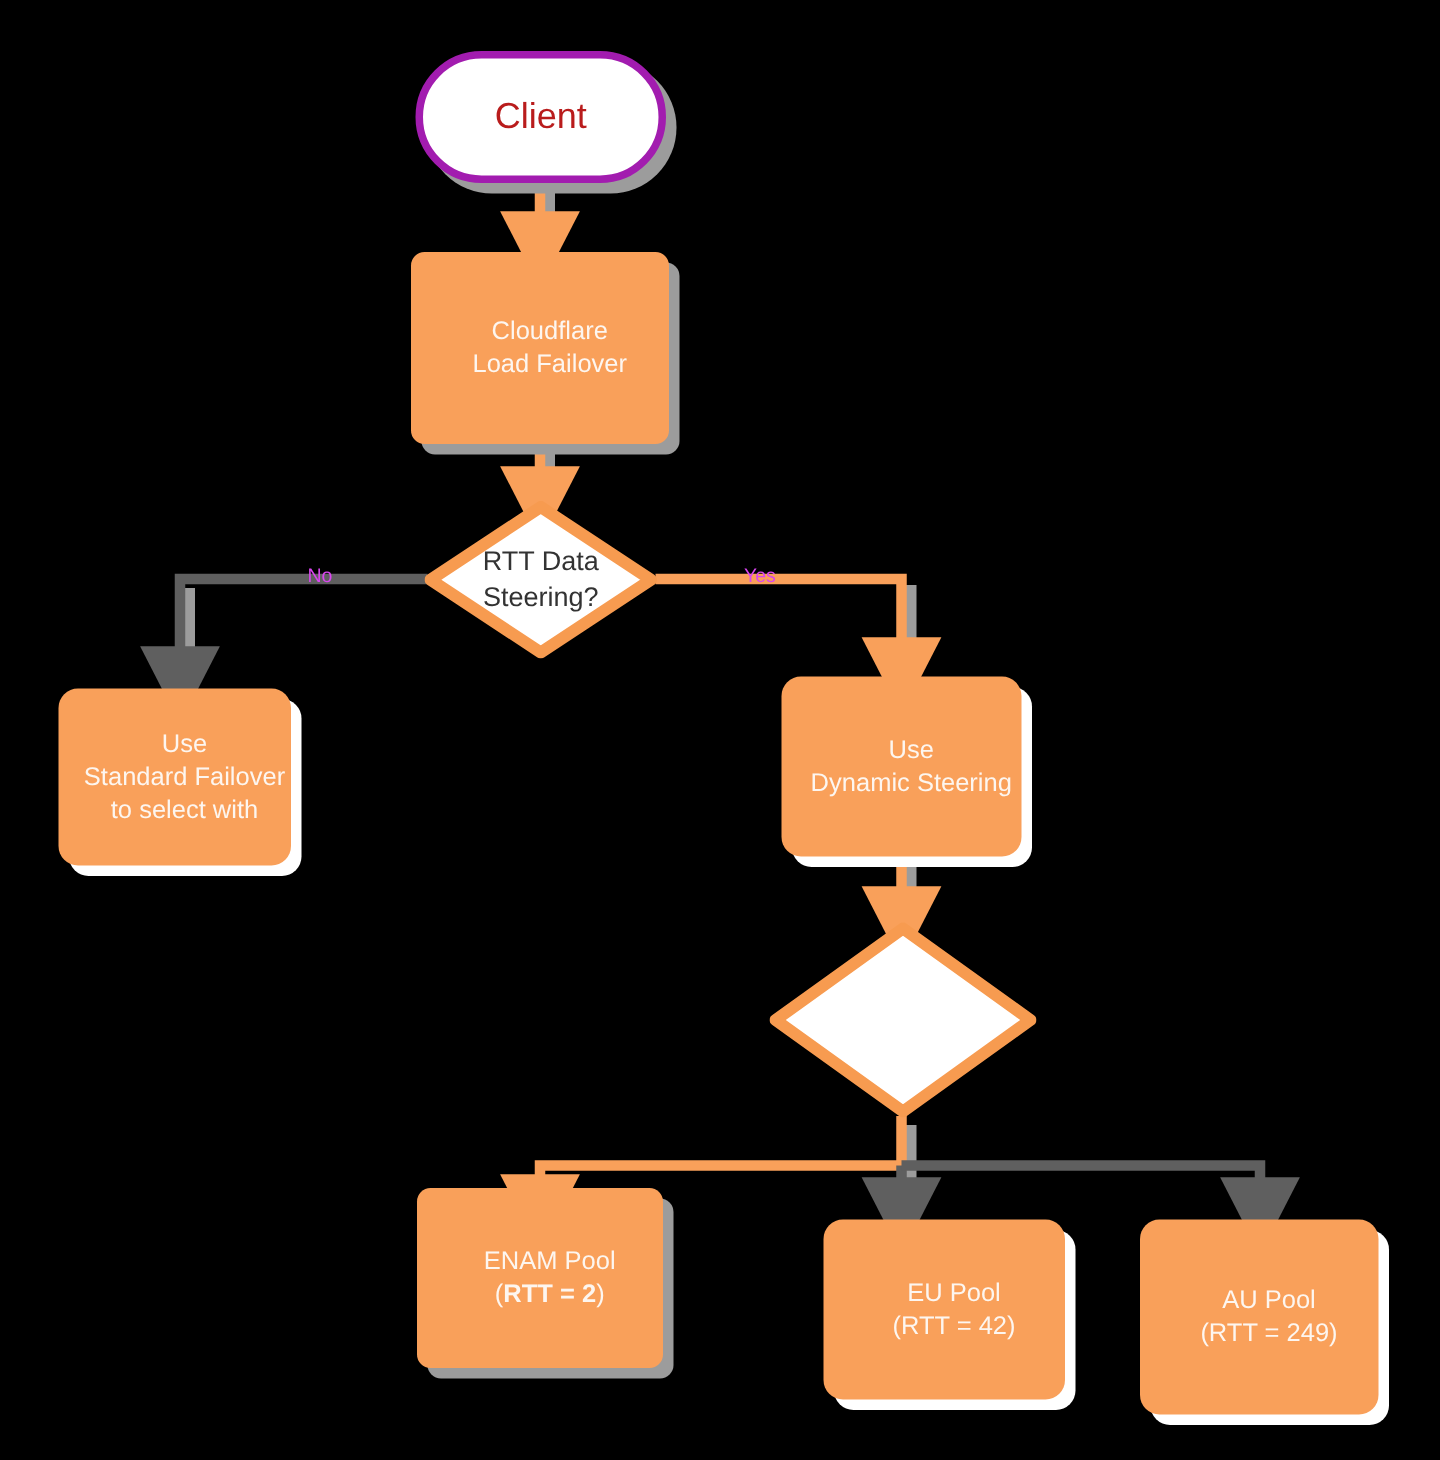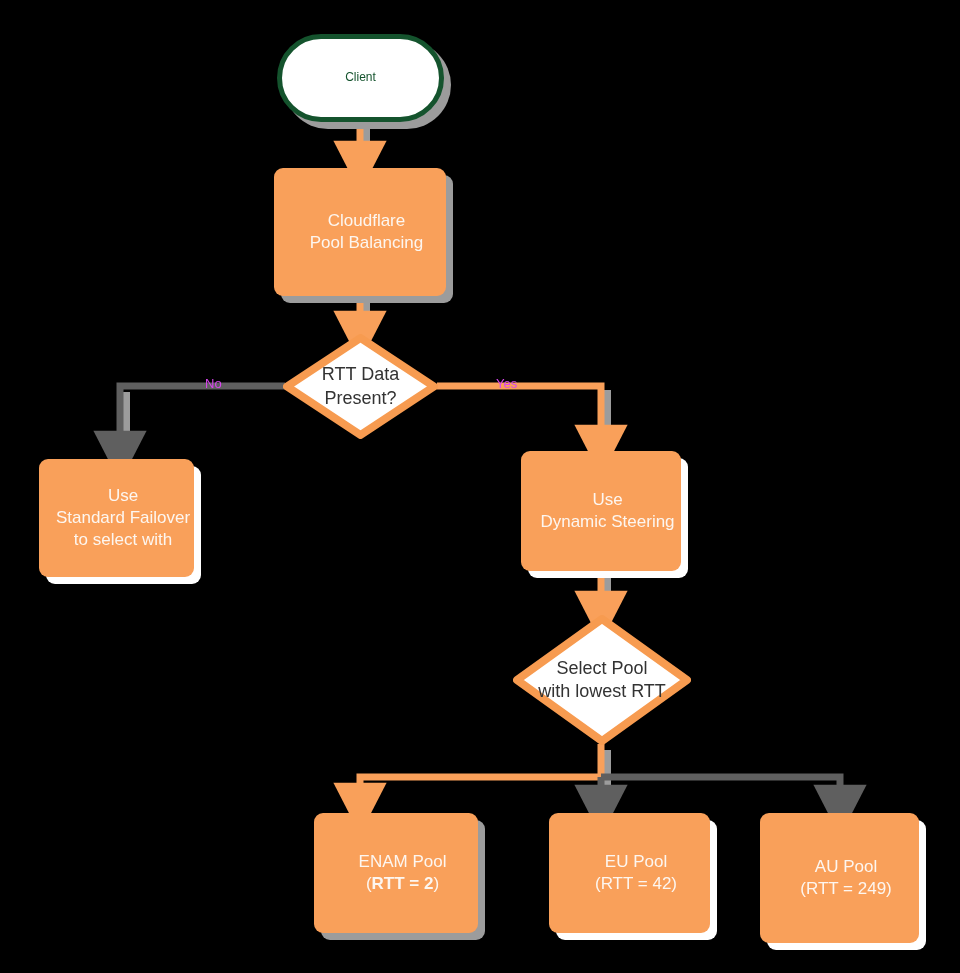--- a/index.html
+++ b/index.html
@@ -7,25 +7,25 @@
        font-family:"Liberation Sans","DejaVu Sans",sans-serif;}
   #stage{position:absolute;left:0;top:0;width:960px;height:973px;}
   svg.edges{position:absolute;left:0;top:0;width:960px;height:973px;overflow:visible;}
 
   .node{position:absolute;box-sizing:border-box;display:flex;align-items:center;
         justify-content:center;text-align:center;line-height:1.30;z-index:5;}
 
   
   .proc{background:#F9A05A;border-radius:9px;color:#FDF6F0;font-size:17px;
         box-shadow:7px 7px 0 0 #9c9c9c;padding-left:13px;}
-  .proc.whiteshadow{box-shadow:7px 7px 0 0 #ffffff;}
+  .proc.whiteshadow{box-shadow:7px 7px 0 0 #ffffff;border-radius:13px;}
 
   
-  .terminator{background:#ffffff;border:5px solid #14532d;border-radius:60px;
-              color:#14532d;font-size:12px;box-shadow:7px 7px 0 0 #9c9c9c;}
+  .terminator{background:#ffffff;border:5px solid #a21caf;border-radius:60px;
+              color:#b91c1c;font-size:24px;box-shadow:7px 7px 0 0 #9c9c9c;}
 
   
   .decision{background:transparent;z-index:6;justify-content:center;}
   .decision .dshape{position:absolute;left:0;top:0;width:100%;height:100%;}
   .decision .dlabel{position:relative;z-index:2;color:#333333;font-size:18px;
                     width:100%;text-align:center;line-height:1.30;}
 
   .bold{font-weight:bold;}
   .edge-label{position:absolute;z-index:7;font-size:13px;color:#d946ef;
               background:transparent;padding:0 2px;}
@@ -83,31 +83,31 @@
   <div class="edge-label" style="left:203px;top:376px;">No</div>
   <div class="edge-label" style="left:494px;top:376px;">Yes</div>
 
   <div class="node terminator" style="left:277px;top:34px;width:167px;height:88px;">
     <span>Client</span>
   </div>
 
   <div class="node proc" style="left:274px;top:168px;width:172px;height:128px;">
     <div>
       <div>Cloudflare</div>
-      <div>Pool Balancing</div>
+      <div>Load Failover</div>
     </div>
   </div>
 
   <div class="node decision" style="left:283px;top:334px;width:155px;height:105px;">
     <svg class="dshape" viewBox="0 0 155 105" preserveAspectRatio="none">
       <polygon points="77.5,4 151,52.5 77.5,101 4,52.5" fill="#ffffff" stroke="#F79B50" stroke-width="8" stroke-linejoin="round"></polygon>
     </svg>
     <div class="dlabel">
       <div>RTT Data</div>
-      <div>Present?</div>
+      <div>Steering?</div>
     </div>
   </div>
 
   <div class="node proc whiteshadow" style="left:39px;top:459px;width:155px;height:118px;">
     <div>
       <div>Use</div>
       <div>Standard Failover</div>
       <div>to select with</div>
     </div>
   </div>
@@ -116,27 +116,23 @@
     <div>
       <div>Use</div>
       <div>Dynamic Steering</div>
     </div>
   </div>
 
   <div class="node decision" style="left:513px;top:615px;width:178px;height:130px;">
     <svg class="dshape" viewBox="0 0 178 130" preserveAspectRatio="none">
       <polygon points="89,4 174,65 89,126 4,65" fill="#ffffff" stroke="#F79B50" stroke-width="8" stroke-linejoin="round"></polygon>
     </svg>
-    <div class="dlabel">
-      <div>Select Pool</div>
-      <div>with lowest RTT</div>
-    </div>
   </div>
 
-  <div class="node proc" style="left:278px;top:813px;width:164px;height:120px;margin-left:36px;">
+  <div class="node proc" style="left:278px;top:792px;width:164px;height:120px;">
     <div>
       <div>ENAM Pool</div>
       <div><span>(</span><span class="bold">RTT = 2</span><span>)</span></div>
     </div>
   </div>
 
   <div class="node proc whiteshadow" style="left:521px;top:813px;width:161px;height:120px;margin-left:28px;">
     <div>
       <div>EU Pool</div>
       <div>(RTT = 42)</div>

